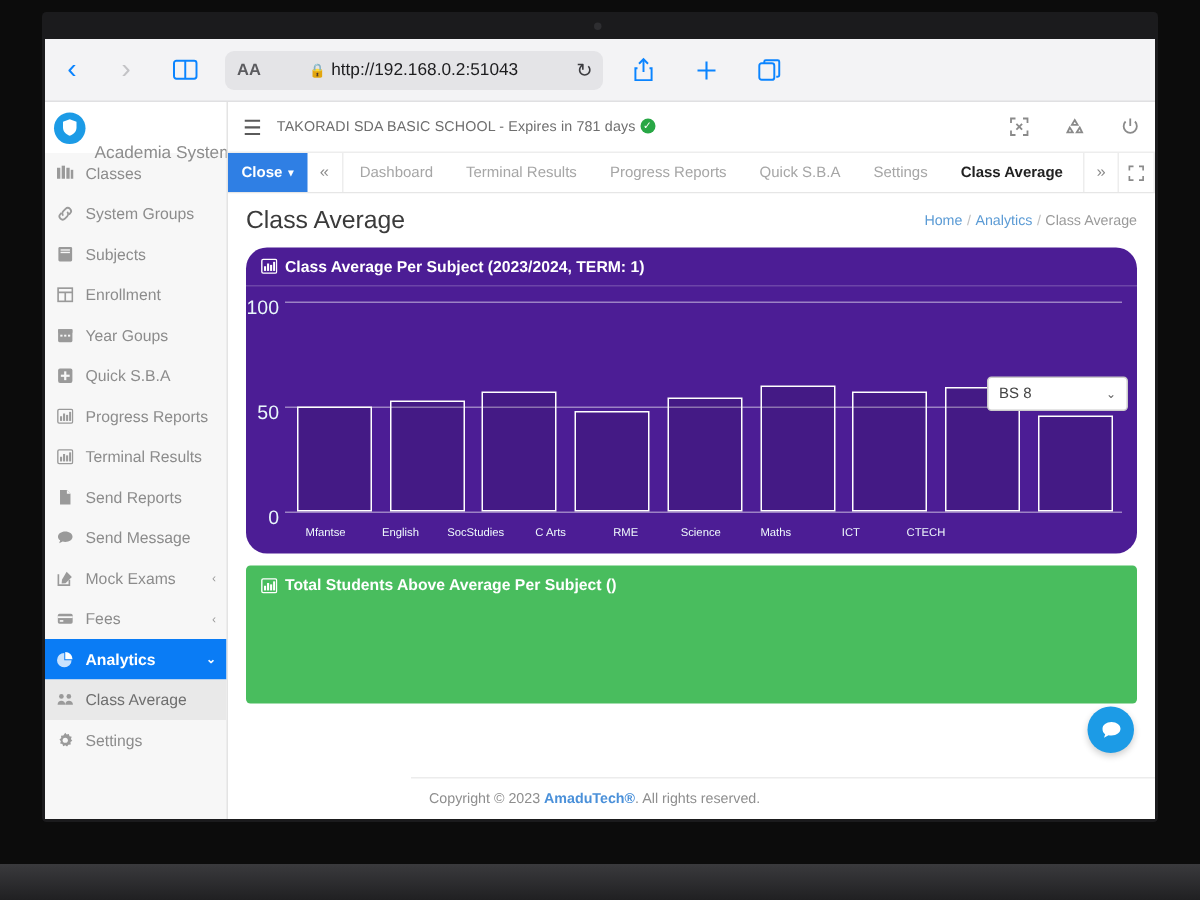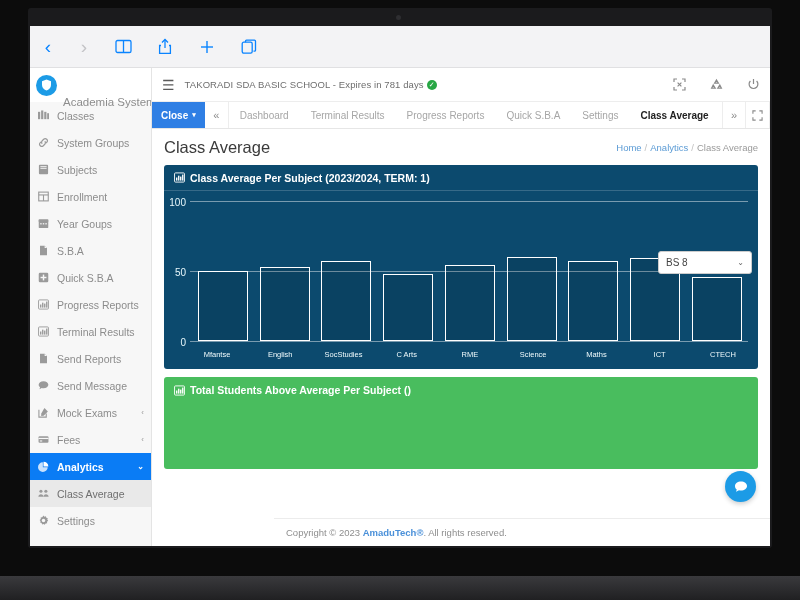--- a/index.html
+++ b/index.html
@@ -161,21 +161,21 @@
   }
   #page-title { font-size: 16.5px; color: #3b3b3b; font-weight: normal; }
   #breadcrumb { margin-left: auto; font-size: 9.5px; color: #9a9a9a; }
   #breadcrumb a { color: #5b9bd5; text-decoration: none; }
   #breadcrumb .sep { color: #c0c0c0; margin: 0 3px; }
 
   #page-body { padding: 0 12px; }
 
   
   .card { border-radius: 3px; overflow: hidden; }
-  #chart-card { background: #0c4a6e; margin-bottom: 8px; }
+  #chart-card { background: #4c1d95; margin-bottom: 8px; border-radius: 14px; }
   #chart-card-head {
     height: 26px; display: flex; align-items: center; padding: 0 10px;
     color: #fff; font-size: 10.5px; font-weight: bold;
     border-bottom: 1px solid rgba(255,255,255,.18);
   }
   .head-icon { margin-right: 5px; display: inline-flex; }
   #class-select {
     position: absolute; right: 18px; top: 183px; width: 94px; height: 23px;
     background: #fff; border: 1px solid #ccc; border-radius: 3px;
     display: flex; align-items: center; padding: 0 7px;
@@ -184,35 +184,35 @@
   #class-select .sel-caret { margin-left: auto; font-size: 8px; color: #666; }
 
   
   #chart-area { position: relative; height: 178px; }
   .gridline {
     position: absolute; left: 26px; right: 10px; height: 1px;
     background: rgba(255,255,255,.45);
   }
   .ytick {
     position: absolute; left: 0; width: 22px; text-align: right;
-    font-size: 10px; color: #e8f7fb; transform: translateY(-4px);
+    font-size: 13px; color: #e8f7fb; transform: translateY(-4px);
   }
   #bars {
     position: absolute; left: 28px; right: 10px; top: 0; bottom: 28px;
     display: flex; align-items: flex-end; justify-content: space-around;
   }
   .bar-wrap { width: 9%; display: flex; flex-direction: column; align-items: center; height: 100%; justify-content: flex-end; }
   .bar {
     width: 100%;
     background: rgba(0,0,0,.10);
     border: 1.5px solid #ffffff;
   }
   #xlabels {
     position: absolute; left: 28px; right: 10px; bottom: 8px; height: 14px;
-    display: flex; justify-content: space-between; align-items: center;
+    display: flex; justify-content: flex-start; align-items: center;
   }
   .xlabel {
     width: 9%; text-align: center; font-size: 7.5px; color: #f0fbfd;
   }
 
   #green-card {
     background: #49bd5e; height: 92px;
   }
   #green-card-head {
     height: 26px; display: flex; align-items: center; padding: 0 10px;
@@ -247,20 +247,26 @@
   <div id="screen">
 
     <div id="browser-bar">
       <div class="nav-arrow">‹</div>
       <div class="nav-arrow disabled">›</div>
       <div class="bar-icon">
         <svg width="17" height="15" viewBox="0 0 17 15" fill="none" stroke="#0a84ff" stroke-width="1.3">
           <rect x="1" y="1.5" width="15" height="12" rx="1.6"></rect>
             <line x1="8.5" y1="1.5" x2="8.5" y2="13.5"></line>
         </svg>
+      </div>
+      <div id="url-field">
+        <span id="aa-btn">AA</span>
+        <span id="url-lock">🔒</span>
+        <span id="url-text">http://192.168.0.2:51043</span>
+        <span id="reload-btn">↻</span>
       </div>
       <div class="bar-icon">
         <svg width="14" height="17" viewBox="0 0 14 17" fill="none" stroke="#0a84ff" stroke-width="1.3">
           <path d="M7 1.5 V10"></path>
             <path d="M4 4.5 L7 1.5 L10 4.5"></path>
           <path d="M3 7.5 H1.6 V15.4 H12.4 V7.5 H11"></path>
         </svg>
       </div>
       <div class="bar-icon">
         <svg width="16" height="16" viewBox="0 0 16 16" stroke="#0a84ff" stroke-width="1.4">
@@ -339,29 +345,20 @@
                   <rect x="0.8" y="1.6" width="10.4" height="9.4" rx="1"></rect>
                   <rect x="0.8" y="1.6" width="10.4" height="2.6" fill="currentColor"></rect>
                   <rect x="2.4" y="5.6" width="1.6" height="1.4" fill="#f7f7f7"></rect>
                   <rect x="5.2" y="5.6" width="1.6" height="1.4" fill="#f7f7f7"></rect>
                   <rect x="8" y="5.6" width="1.6" height="1.4" fill="#f7f7f7"></rect>
                 </svg>
             </span>
             <span class="mi-label">Year Goups</span>
           </div>
 
-          <div class="menu-item">
-            <span class="mi-icon">
-              <svg width="11" height="11" viewBox="0 0 12 12" fill="currentColor">
-                  <path d="M2.2 0.8 h5 l2.6 2.6 v7.8 h-7.6 Z"></path>
-                  <path d="M7.2 0.8 v2.6 h2.6" fill="#f7f7f7"></path>
-                </svg>
-            </span>
-            <span class="mi-label">S.B.A</span>
-          </div>
 
           <div class="menu-item">
             <span class="mi-icon">
               <svg width="11" height="11" viewBox="0 0 12 12" fill="currentColor">
                   <rect x="0.8" y="0.8" width="10.4" height="10.4" rx="1.4"></rect>
                   <rect x="5.2" y="2.8" width="1.6" height="6.4" fill="#f7f7f7"></rect>
                   <rect x="2.8" y="5.2" width="6.4" height="1.6" fill="#f7f7f7"></rect>
                 </svg>
             </span>
             <span class="mi-label">Quick S.B.A</span>

